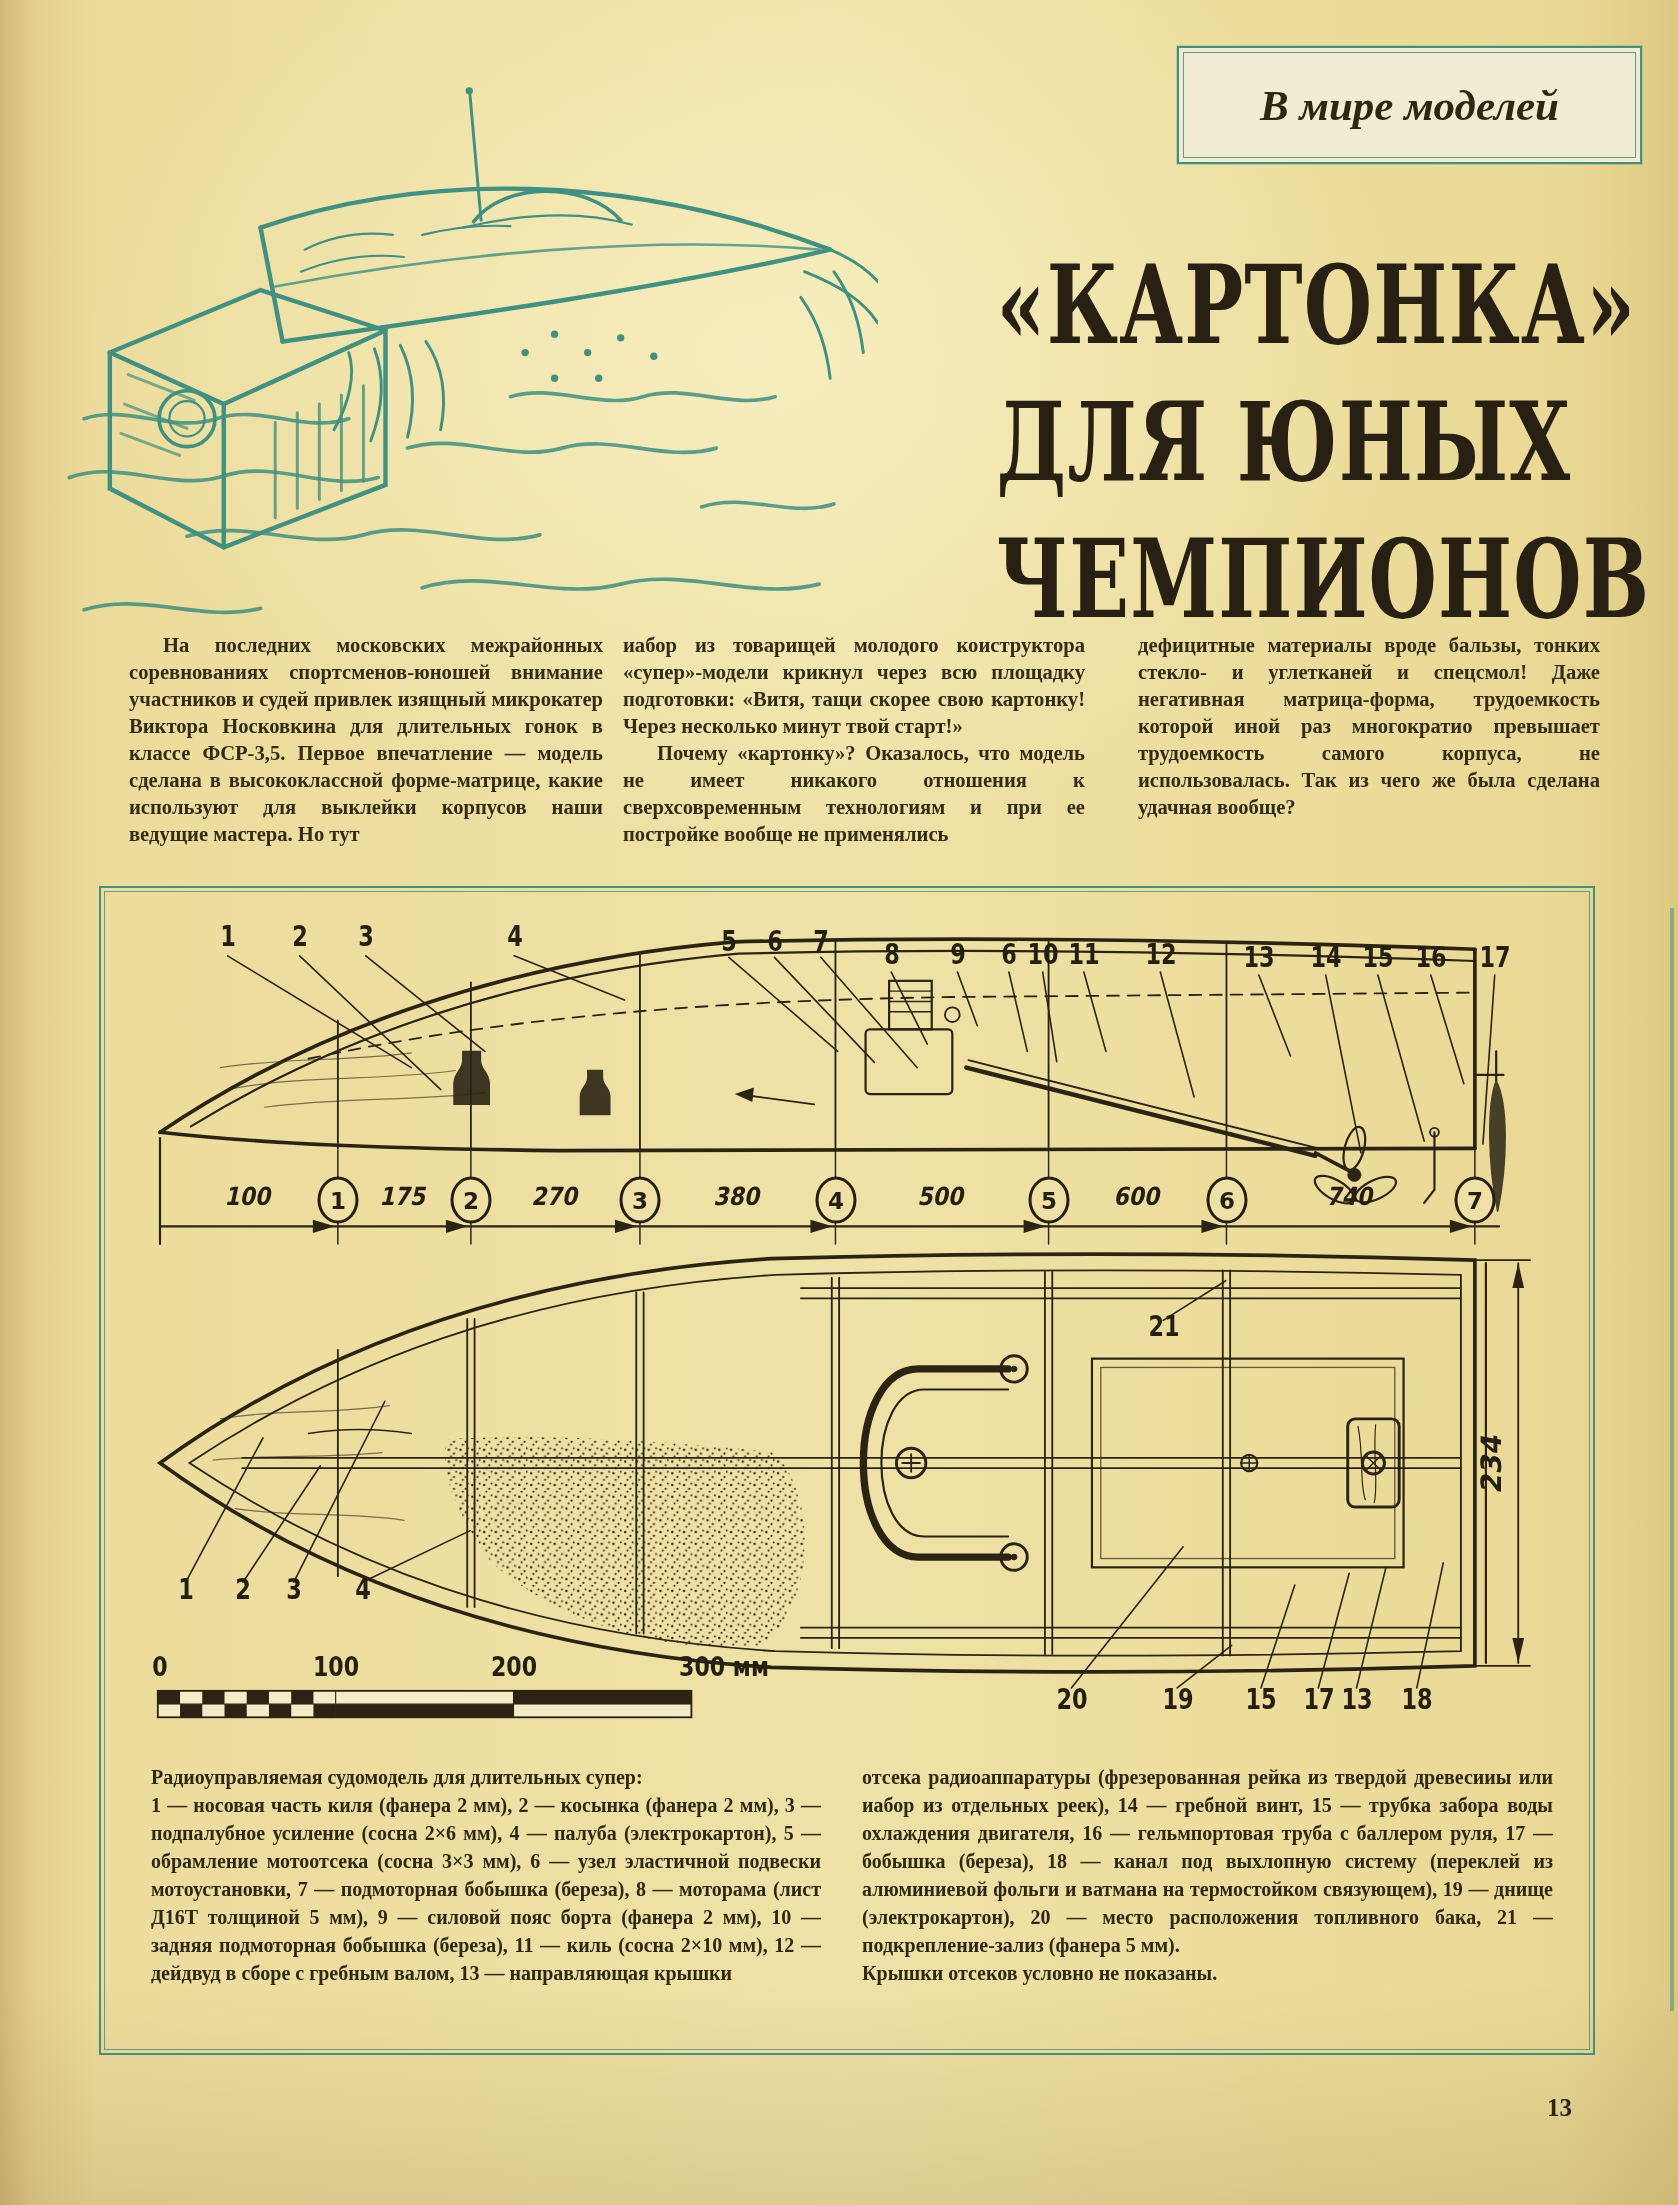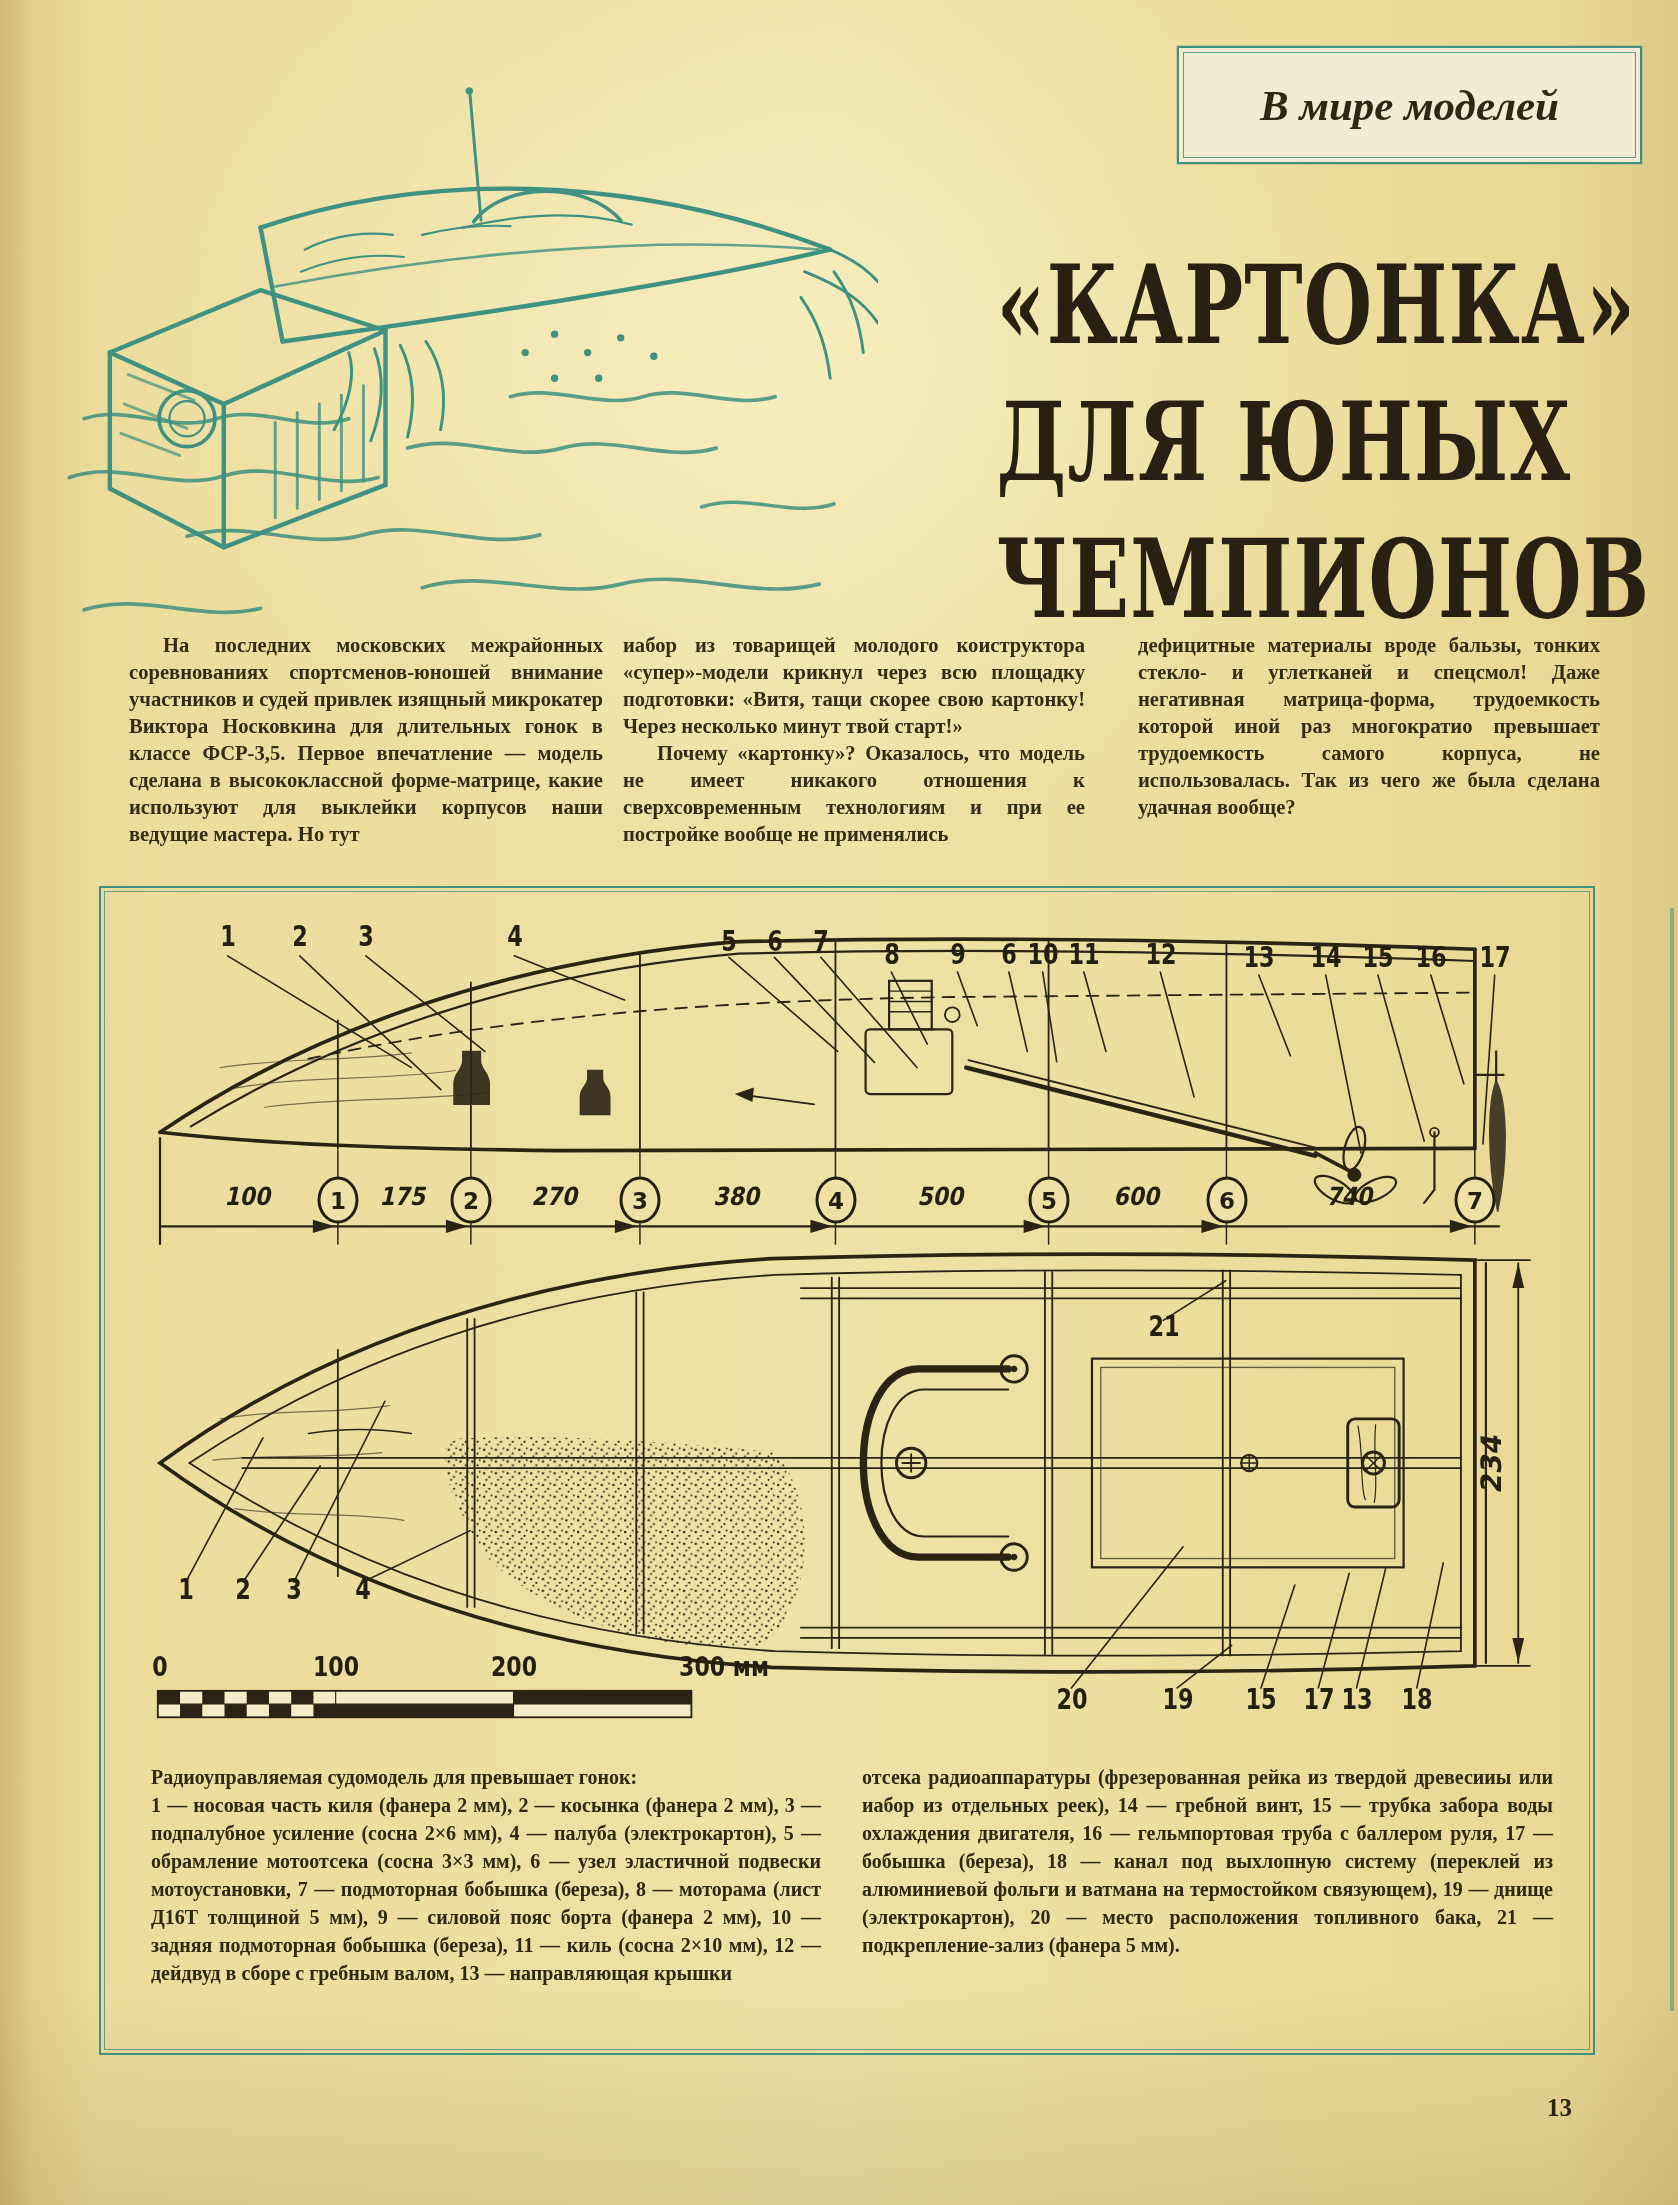--- a/index.html
+++ b/index.html
@@ -362,23 +362,24 @@
 
   <span class="co" style="left:1164px;top:1310px">21</span>
   <span class="beam">234</span>
 
   <span class="rl" style="left:160px;top:1652px">0</span>
   <span class="rl" style="left:336px;top:1652px">100</span>
   <span class="rl" style="left:514px;top:1652px">200</span>
   <span class="rl" style="left:724px;top:1652px">300 мм</span>
 
   <div id="capL" class="cap">
-    <p class="t">Радиоуправляемая судомодель для превышает гонок:</p>
+    <p class="t">Радиоуправляемая судомодель для длительных супер:</p>
     <p>1 — носовая часть киля (фанера 2 мм), 2 — косынка (фанера 2 мм), 3 — подпалубное усиление (сосна 2×6 мм), 4 — палуба (электрокартон), 5 — обрамление мотоотсека (сосна 3×3 мм), 6 — узел эластичной подвески мотоустановки, 7 — подмоторная бобышка (береза), 8 — моторама (лист Д16Т толщиной 5 мм), 9 — силовой пояс борта (фанера 2 мм), 10 — задняя подмоторная бобышка (береза), 11 — киль (сосна 2×10 мм), 12 — дейдвуд в сборе с гребным валом, 13 — направляющая крышки</p>
   </div>
   <div id="capR" class="cap">
     <p>отсека радиоаппаратуры (фрезерованная рейка из твердой древесииы или иабор из отдельных реек), 14 — гребной винт, 15 — трубка забора воды охлаждения двигателя, 16 — гельмпортовая труба с баллером руля, 17 — бобышка (береза), 18 — канал под выхлопную систему (переклей из алюминиевой фольги и ватмана на термостойком связующем), 19 — днище (электрокартон), 20 — место расположения топливного бака, 21 — подкрепление-зализ (фанера 5 мм).</p>
+    <p>Крышки отсеков условно не показаны.</p>
   </div>
 
   <div class="pageno">13</div>
 
 </div>
 
 
 </body></html>

